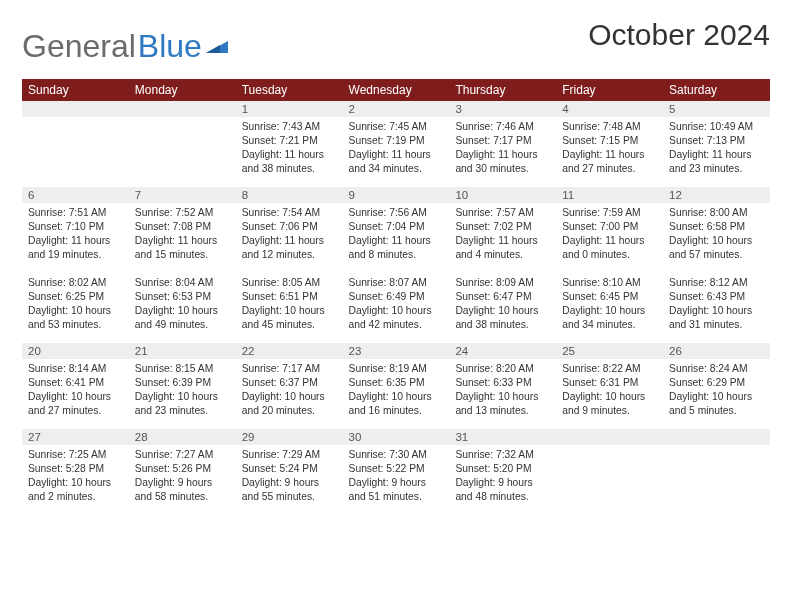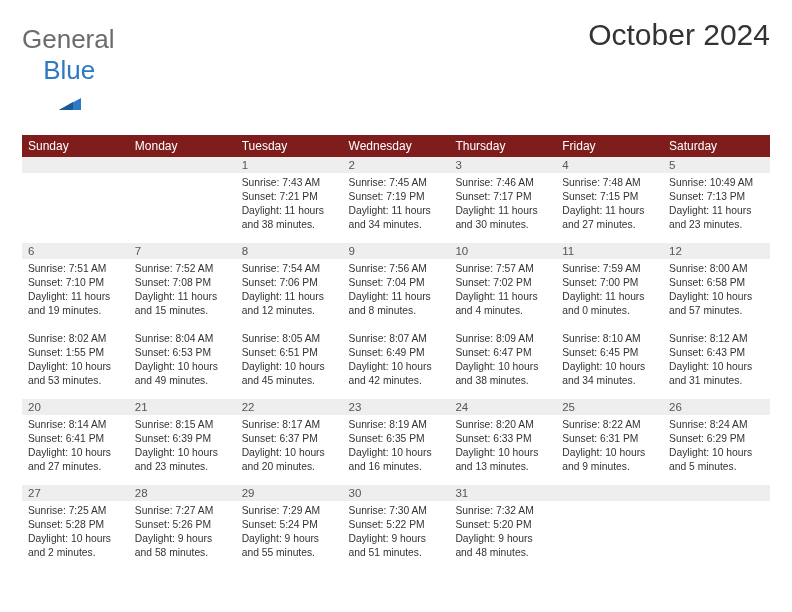--- a/index.html
+++ b/index.html
@@ -17,25 +17,24 @@
   }
   .header {
     display: flex;
     justify-content: space-between;
     align-items: flex-start;
     margin-bottom: 10px;
   }
   .logo {
     display: flex;
     align-items: center;
-    font-size: 26px;
+    font-size: 32px;
     color: #6b6b6b;
     font-weight: 400;
     padding-top: 6px;
-    flex-direction: column;
   }
   .logo .blue-part {
     color: #2f79c2;
     font-weight: 400;
     margin-left: 2px;
   }
   .logo-mark {
     display: inline-block;
     margin-left: 4px;
     margin-bottom: 8px;
@@ -226,21 +225,21 @@
               <div>Sunrise: 8:00 AM</div>
               <div>Sunset: 6:58 PM</div>
               <div>Daylight: 10 hours and 57 minutes.</div>
             </div>
           </td>
         </tr>
         <tr class="cal-row" style="border-top: none;">
           <td style="border-top: none; height: 70px;">
             <div class="daydata">
               <div>Sunrise: 8:02 AM</div>
-              <div>Sunset: 1:55 PM</div>
+              <div>Sunset: 6:25 PM</div>
               <div>Daylight: 10 hours and 53 minutes.</div>
             </div>
           </td>
           <td style="border-top: none; height: 70px;">
             <div class="daydata">
               <div>Sunrise: 8:04 AM</div>
               <div>Sunset: 6:53 PM</div>
               <div>Daylight: 10 hours and 49 minutes.</div>
             </div>
           </td>
@@ -299,21 +298,21 @@
           </td>
           <td style="border-top: none; height: 70px;">
             <div class="daydata">
               <div>Sunrise: 8:15 AM</div>
               <div>Sunset: 6:39 PM</div>
               <div>Daylight: 10 hours and 23 minutes.</div>
             </div>
           </td>
           <td style="border-top: none; height: 70px;">
             <div class="daydata">
-              <div>Sunrise: 8:17 AM</div>
+              <div>Sunrise: 7:17 AM</div>
               <div>Sunset: 6:37 PM</div>
               <div>Daylight: 10 hours and 20 minutes.</div>
             </div>
           </td>
           <td style="border-top: none; height: 70px;">
             <div class="daydata">
               <div>Sunrise: 8:19 AM</div>
               <div>Sunset: 6:35 PM</div>
               <div>Daylight: 10 hours and 16 minutes.</div>
             </div>

